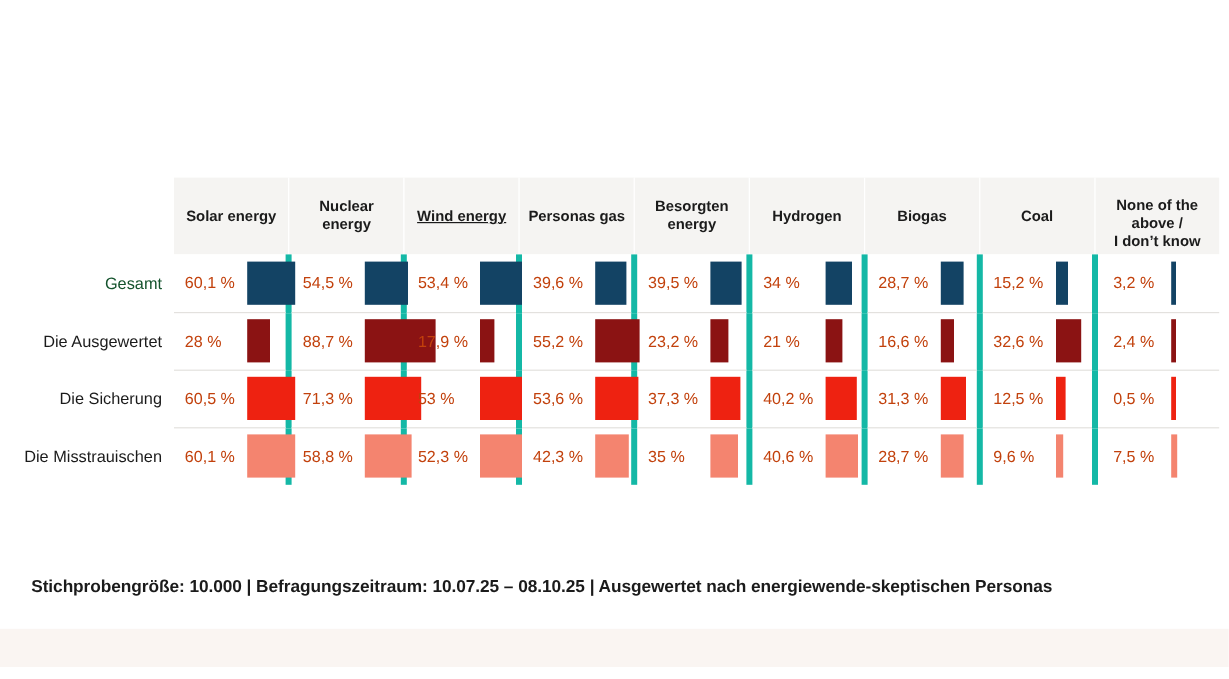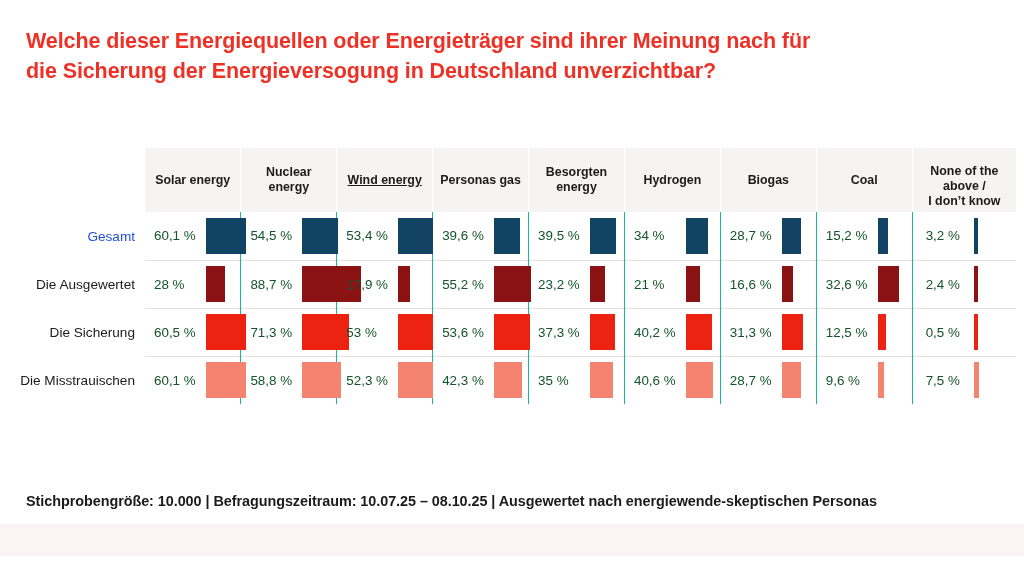--- a/index.html
+++ b/index.html
@@ -93,88 +93,84 @@
   thead th.hdr-label {
     background: #ffffff;
     border-left: none;
   }
   thead th.hdr-first { border-left: none; }
 
   
   tbody td {
     height: 48px;
     vertical-align: middle;
-    border-left: 1px solid #14b8a6;
+    border-left: 5px solid #14b8a6;
     border-top: 1px solid #e3e1de;
     padding: 0;
     background: #ffffff;
   }
   tbody tr:first-child td { border-top: none; }
   tbody td.lbl {
     border-left: none;
     border-top: none;
     padding-right: 10px;
     text-align: right;
     font-size: 13.6px;
     color: #1b1b1b;
     background: #ffffff;
     white-space: nowrap;
   }
   tbody td.lbl.total {
-    color: #1d4ed8;
+    color: #14532d;
     font-weight: normal;
   }
   tbody td.first-data { border-left: none; }
 
   .cell-inner {
     display: flex;
     align-items: center;
     justify-content: flex-start;
     height: 46px;
     padding-left: 9px;
     gap: 6px;
   }
   .cell-inner.last-col { padding-left: 13px; }
 
   .pct {
     font-size: 13.4px;
-    color: #14532d;
+    color: #c2410c;
     white-space: nowrap;
     flex: 0 0 auto;
     min-width: 46px;
   }
   .cell-inner.last-col .pct { min-width: 42px; }
 
   .bar {
     height: 36px;
     flex: 0 0 auto;
     border-radius: 0;
   }
 
   
   .footnote {
     position: absolute;
     left: 26px;
-    top: 493px;
+    top: 481px;
     font-size: 14.4px;
     font-weight: bold;
     color: #1b1b1b;
     white-space: nowrap;
     letter-spacing: -0.05px;
   }
 </style>
 </head>
 <body>
 
 <div id="page">
 
-  <div class="title">
-    <span class="line">Welche dieser Energiequellen oder Energieträger sind ihrer Meinung nach für</span>
-    <span class="line">die Sicherung der Energieversogung in Deutschland unverzichtbar?</span>
-  </div>
 
   <div class="table-wrap">
     <table class="matrix">
       <colgroup>
         <col class="c-label">
         <col class="c-data">
           <col class="c-data">
           <col class="c-data">
           <col class="c-data">
         <col class="c-data">

